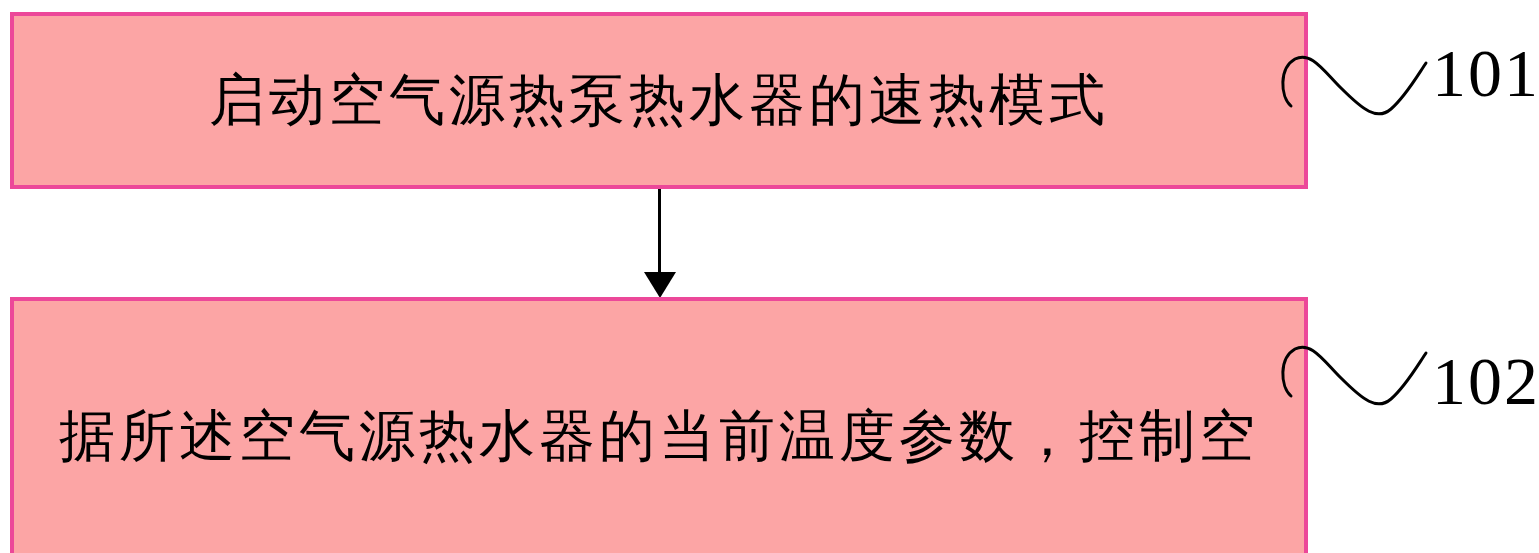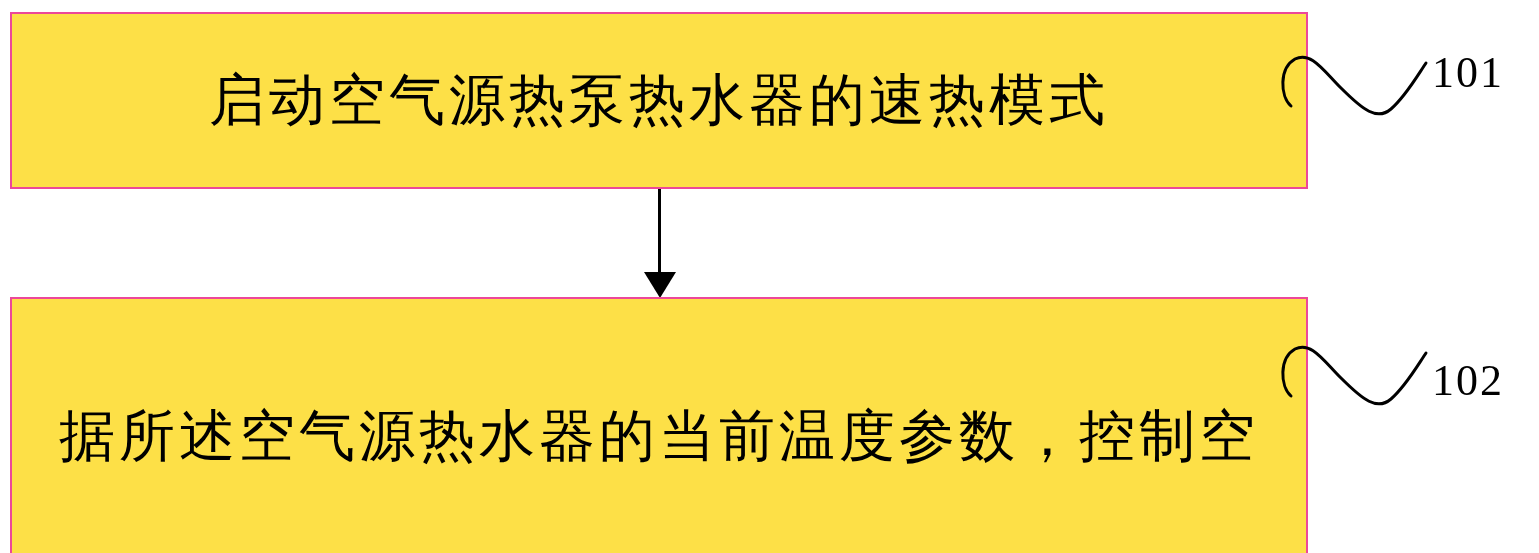--- a/index.html
+++ b/index.html
@@ -11,22 +11,22 @@
     position: relative;
     width: 1539px;
     height: 553px;
     background: #ffffff;
     overflow: hidden;
     font-family: "Liberation Serif", "DejaVu Serif", serif;
     color: #000000;
   }
   .flow-box {
     position: absolute;
-    border: 2px solid #ec4899;
-    background: #fde047;
+    border: 4px solid #ec4899;
+    background: #fca5a5;
     box-sizing: border-box;
     display: flex;
     flex-direction: column;
     align-items: center;
     justify-content: center;
   }
   .box-step1 {
     left: 10px;
     top: 12px;
     width: 1298px;
@@ -65,21 +65,21 @@
   }
   .squiggle {
     position: absolute;
     width: 152px;
     height: 74px;
   }
   .squiggle-1 { left: 1278px; top: 50px; }
   .squiggle-2 { left: 1278px; top: 340px; }
   .ref-label {
     position: absolute;
-    font-size: 44px;
+    font-size: 68px;
     line-height: 62px;
     letter-spacing: 2px;
     white-space: nowrap;
   }
   .ref-label-1 { left: 1432px; top: 42px; }
   .ref-label-2 { left: 1432px; top: 334px; margin-top: 16px; }
 </style>
 </head>
 <body>
 

